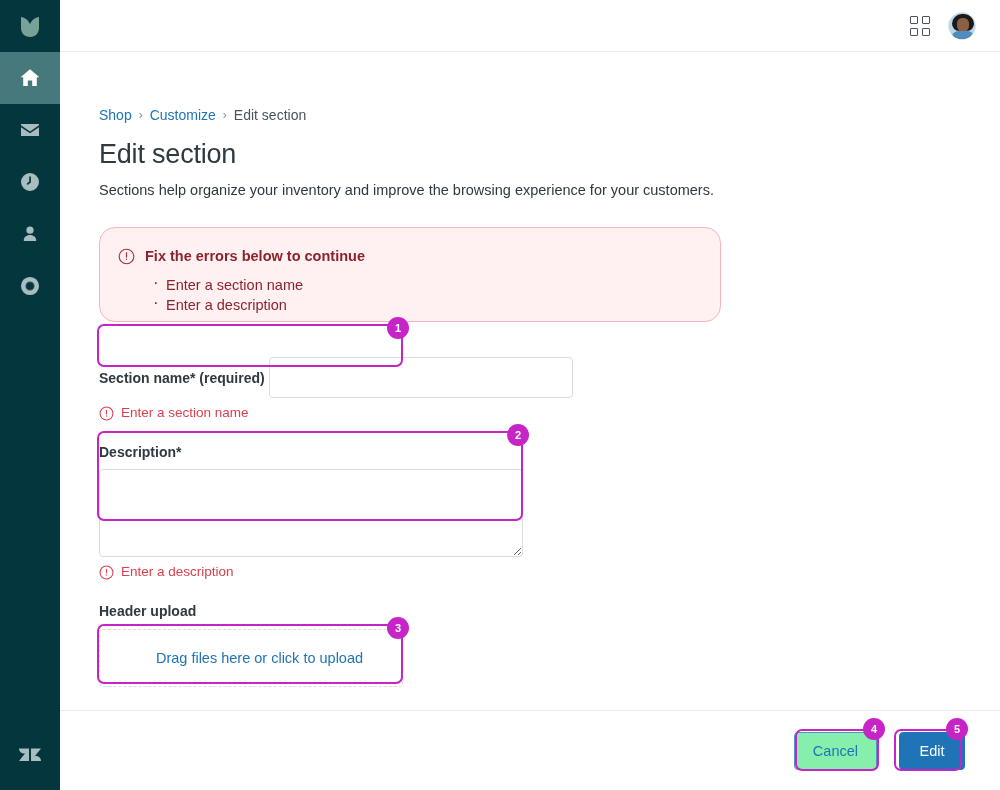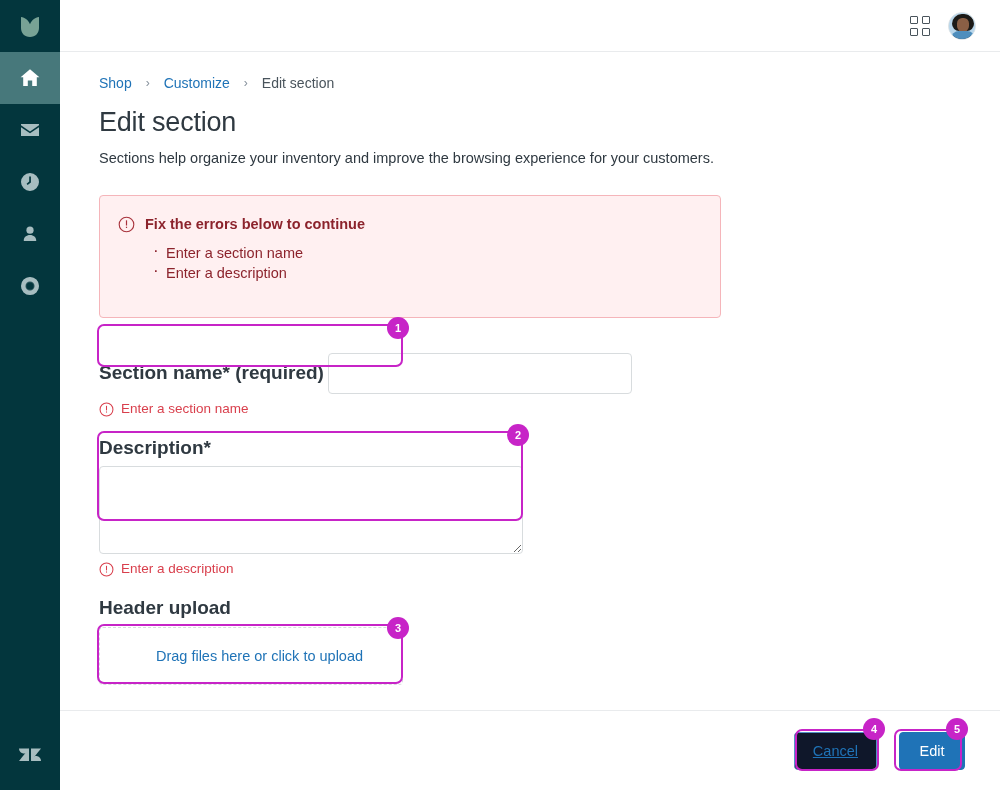--- a/index.html
+++ b/index.html
@@ -129,21 +129,22 @@
     background: #ffffff;
     padding: 22px 0 0 39px;
   }
 
   .breadcrumb {
     font-size: 14px;
     color: #49545c;
     line-height: 18px;
     display: flex;
     align-items: flex-end;
-    gap: 14px;
+    gap: 7px;
+    margin-top: 32px;
   }
   .breadcrumb a {
     color: #1f73b7;
     text-decoration: none;
     cursor: pointer;
   }
   .breadcrumb .sep {
     color: #87929d;
     font-size: 12px;
   }
@@ -163,22 +164,22 @@
     color: #2f3941;
     line-height: 20px;
   }
 
   
   .alert {
     margin-top: 27px;
     width: 622px;
     background: #fff0f1;
     border: 1px solid #f5b5ba;
-    border-radius: 4px;
-    padding: 19px 20px 34px 18px;
+    border-radius: 16px;
+    padding: 19px 20px 6px 18px;
   }
   .alert-head {
     display: flex;
     align-items: center;
     gap: 10px;
   }
   .alert-title {
     font-size: 14.5px;
     font-weight: bold;
     color: #8c232c;
@@ -201,21 +202,21 @@
     position: absolute;
     left: 35px;
     top: -2px;
     font-size: 17px;
     line-height: 20px;
   }
 
   
   .field { position: relative; }
   .field-label {
-    font-size: 19px;
+    font-size: 14px;
     font-weight: bold;
     color: #2f3941;
     line-height: 18px;
   }
   .field-hint {
     font-size: 14.5px;
     color: #68737d;
     line-height: 20px;
     width: 300px;
     margin-top: 2px;
@@ -295,25 +296,24 @@
     font-family: "Liberation Sans", sans-serif;
     font-size: 14.5px;
     cursor: pointer;
     display: inline-flex;
     align-items: center;
     justify-content: center;
     padding: 0 18px;
     border: 1px solid transparent;
   }
   .btn-secondary {
-    background: #0f172a;
+    background: #86efac;
     border-color: #5293c7;
     color: #1f73b7;
     min-width: 74px;
-    text-decoration: underline;
   }
   .btn-primary {
     background: #1f73b7;
     border-color: #1f73b7;
     color: #ffffff;
     min-width: 66px;
   }
 
   
   .anno {

